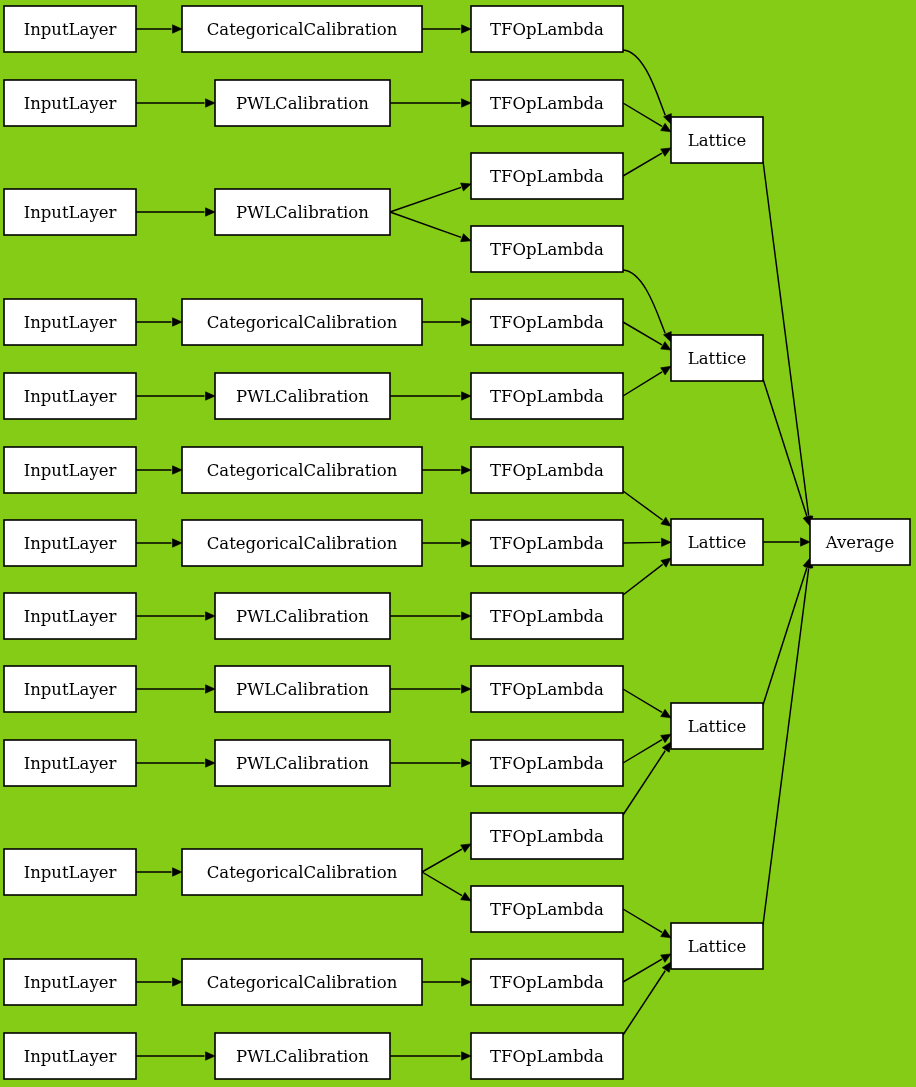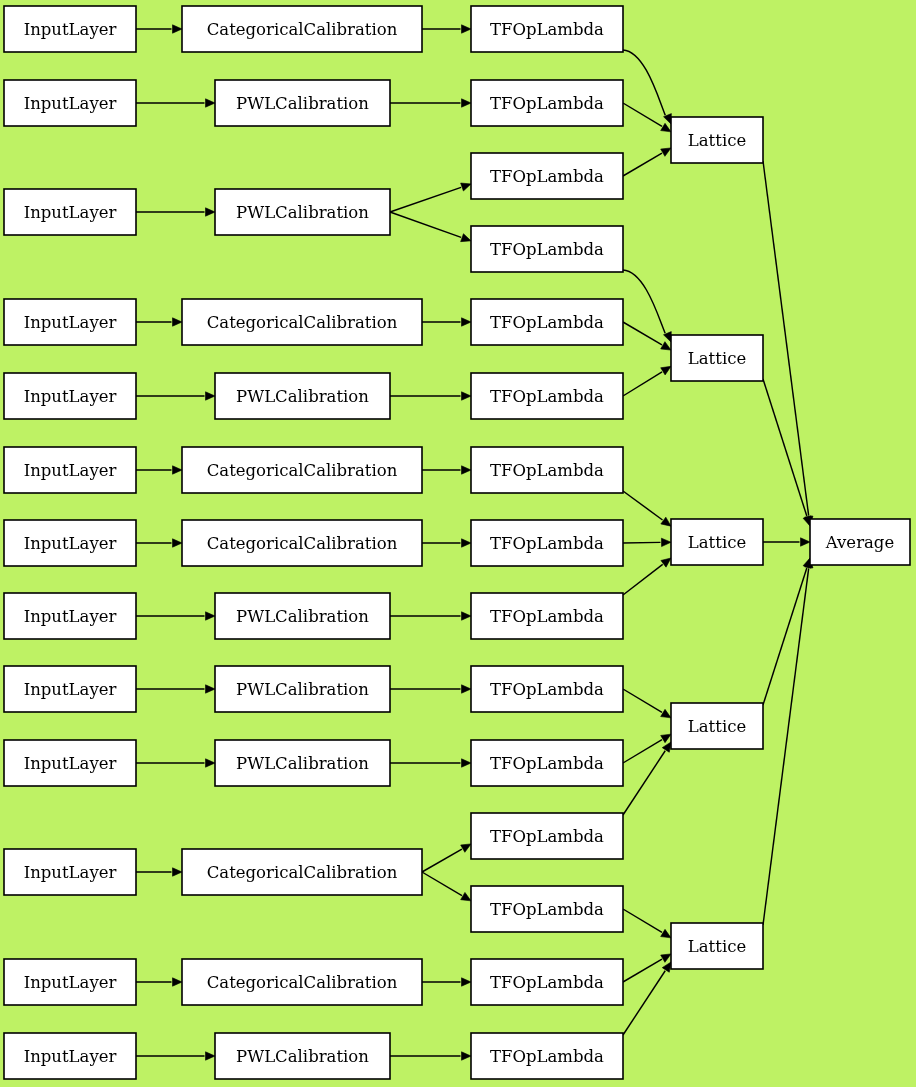--- a/index.html
+++ b/index.html
@@ -4,21 +4,21 @@
 <style>
   html, body {
     margin: 0;
     padding: 0;
     background: #ffffff;
   }
   #diagram-root {
     position: relative;
     width: 916px;
     height: 1087px;
-    background: #bef264;
+    background: #84cc16;
     font-family: "DejaVu Serif", "Liberation Serif", serif;
     overflow: hidden;
   }
   svg#graph-canvas {
     position: absolute;
     top: 0;
     left: 0;
     width: 916px;
     height: 1087px;
     display: block;

